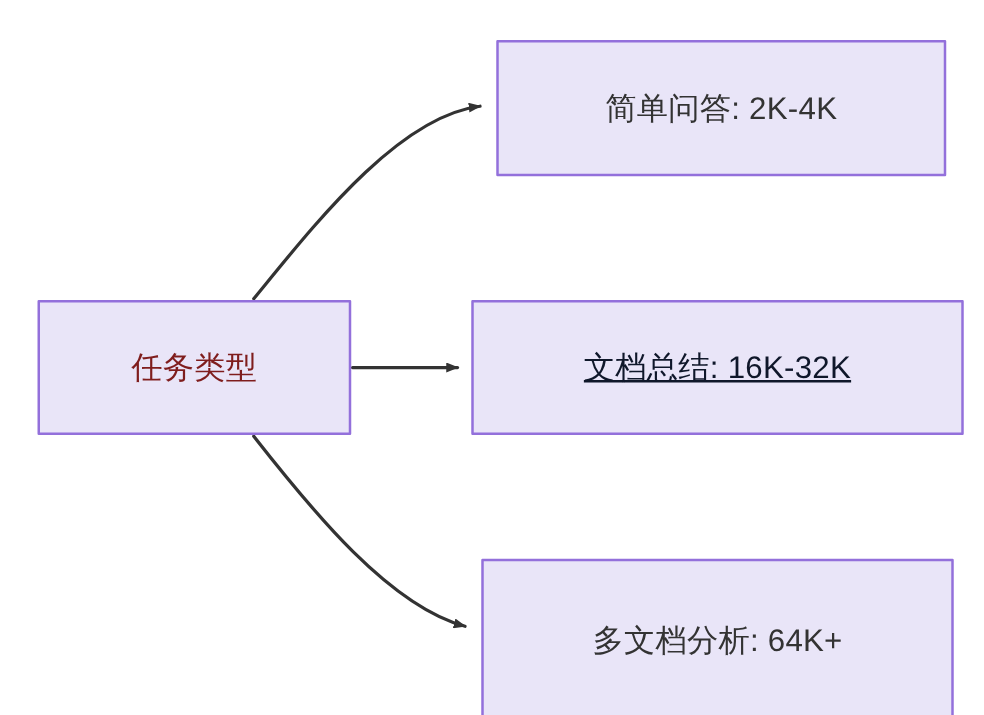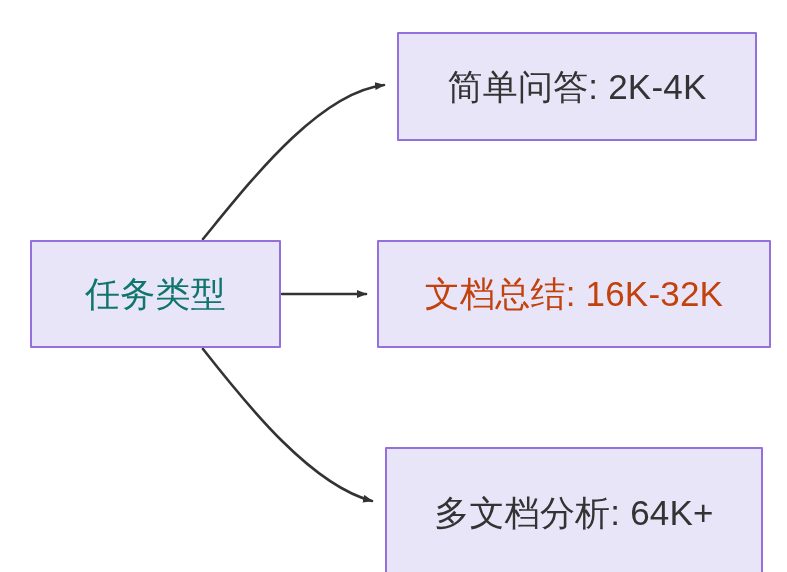--- a/index.html
+++ b/index.html
@@ -34,21 +34,21 @@
     background: #e9e5f8;
     border: 2px solid #9370db;
     border-radius: 1px;
     display: flex;
     align-items: center;
     justify-content: center;
     z-index: 2;
   }
   .node-label {
     color: #333333;
-    font-size: 35px;
+    font-size: 25px;
     line-height: 1.2;
     white-space: nowrap;
     letter-spacing: 0.2px;
     text-align: left;
     font-family: "Liberation Sans", "DejaVu Sans", sans-serif;
   }
   
   #node-source      { left: 30px;  top: 240px; width: 251px; height: 108px; }
   #node-simple-qa   { left: 397px; top: 32px;  width: 360px; height: 109px; }
   #node-doc-summary { left: 377px; top: 240px; width: 394px; height: 108px; }
@@ -67,28 +67,28 @@
     </defs>
 
     <path d="M 203,239 C 249,183 318,93 384,85" fill="none" stroke="#333333" stroke-width="2.6" stroke-linecap="round" marker-end="url(#arrowhead)"></path>
 
     <path d="M 282,294 L 366,294" fill="none" stroke="#333333" stroke-width="2.6" stroke-linecap="round" marker-end="url(#arrowhead)"></path>
 
     <path d="M 203,349 C 250,409 312,485 372,501" fill="none" stroke="#333333" stroke-width="2.6" stroke-linecap="round" marker-end="url(#arrowhead)"></path>
   </svg>
 
   <div class="node" id="node-source" style="background: rgb(233, 229, 248); border-color: rgb(147, 112, 219);">
-    <span class="node-label" style="color: #0f766e;">任务类型</span>
+    <span class="node-label" style="color: #7f1d1d;">任务类型</span>
   </div>
 
   <div class="node" id="node-simple-qa" style="background: rgb(233, 229, 248); border-color: rgb(147, 112, 219);">
     <span class="node-label" style="color: rgb(51, 51, 51);">简单问答: 2K-4K</span>
   </div>
 
   <div class="node" id="node-doc-summary" style="background: rgb(233, 229, 248); border-color: rgb(147, 112, 219);">
-    <span class="node-label" style="color: #c2410c;">文档总结: 16K-32K</span>
+    <span class="node-label" style="color: #0f172a; text-decoration: underline;">文档总结: 16K-32K</span>
   </div>
 
   <div class="node" id="node-multi-doc" style="background: rgb(233, 229, 248); border-color: rgb(147, 112, 219);">
     <span class="node-label" style="color: rgb(51, 51, 51);">多文档分析: 64K+</span>
   </div>
 
 </div>
 
 </body></html>

